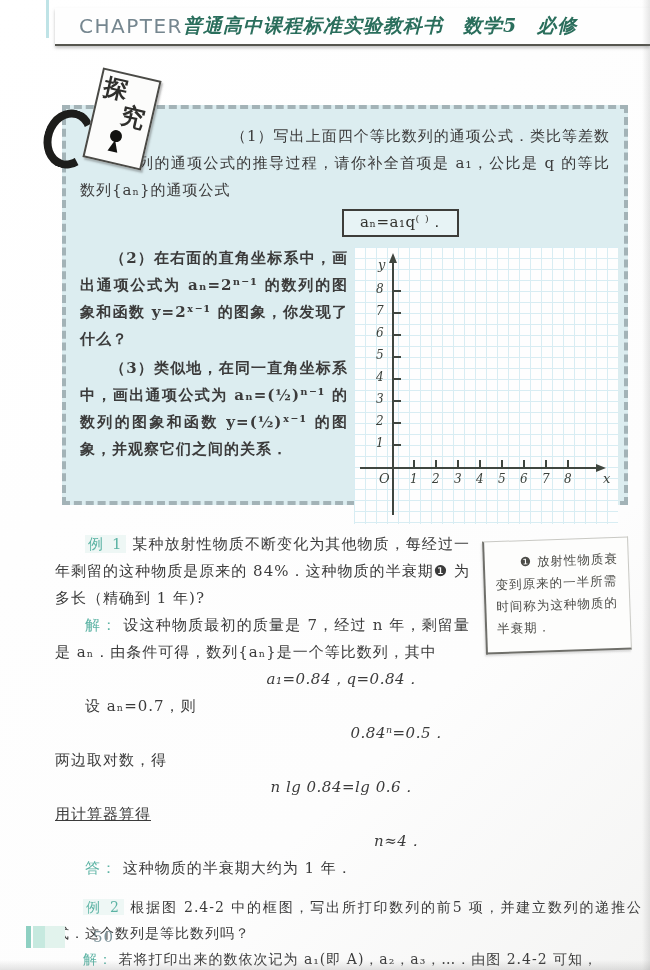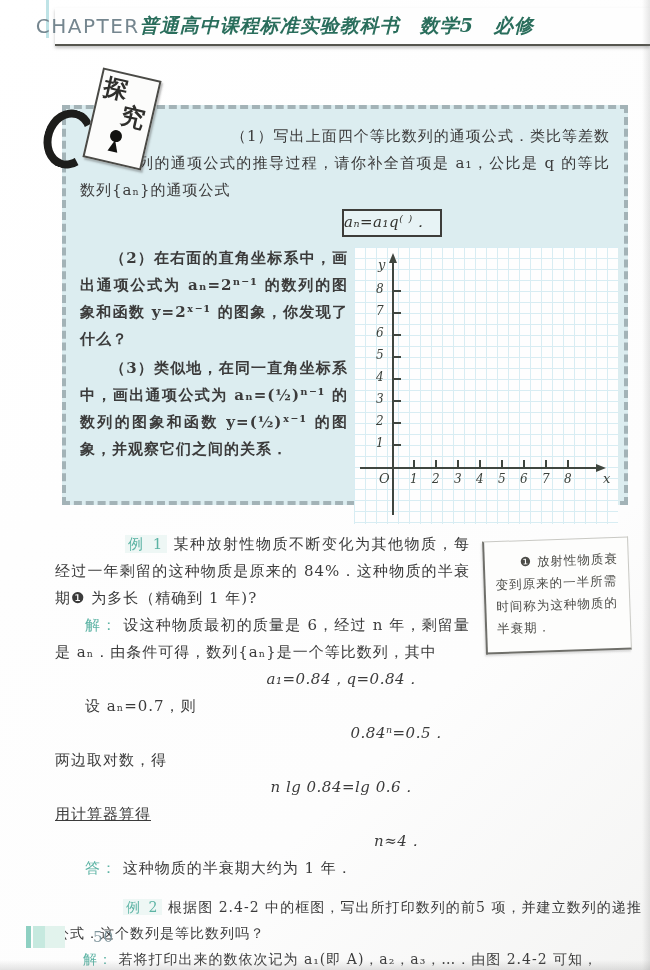--- a/index.html
+++ b/index.html
@@ -8,21 +8,21 @@
     background:linear-gradient(135deg,#ffffff 0%,#fdfdfd 70%,#f4f4f3 100%);
     overflow:hidden;
     font-family:"DejaVu Serif","Liberation Serif",serif;
     color:#3b3b3b;
   }
   
   .corner-tick{position:absolute;left:46px;top:0;width:3px;height:38px;background:#bfe3e6;}
   .header{
     position:absolute;left:55px;right:0;top:8px;height:36px;background:#fefefe;
     border-bottom:2px solid #56564f; box-shadow:0 2px 3px rgba(90,90,90,.35);
-    display:flex;align-items:center;justify-content:flex-end;
+    display:flex;align-items:center;justify-content:space-between;
   }
   .chapter-label{
     padding-left:24px;font-family:"DejaVu Sans","Liberation Sans",sans-serif;
     font-size:20px;letter-spacing:1.5px;color:#75868f;
   }
   .book-title{
     padding-right:116px;font-size:19px;font-weight:bold;font-style:italic;
     color:#2a6e5c;letter-spacing:1px;white-space:nowrap;
   }
   
@@ -41,21 +41,21 @@
   .kh-tri{position:absolute;left:21px;bottom:10px;width:0;height:0;
     border-left:5px solid transparent;border-right:5px solid transparent;border-bottom:12px solid #131311;}
   .icon-hook{
     position:absolute;left:-36px;top:-14px;width:34px;height:44px;border:8px solid #1d1d1b;
     border-radius:50% 50% 50% 50%;border-right-color:transparent;transform:rotate(18deg);
   }
   .explore-p{margin:0;font-size:15px;line-height:27px;letter-spacing:1px;text-align:justify;}
   .p1{ text-indent:6.2em; }
   .formula-box{
     display:inline-block;margin:5px 0 8px 262px;border:2px solid #3d3d3a;background:#e7f3f5;
-    padding:2px 12px 3px 0;font-size:15px;font-style:italic;letter-spacing:.5px;color:#33332f;
+    padding:2px 12px 3px 16px;font-size:15px;letter-spacing:.5px;color:#33332f;
   }
   .explore-cols{display:flex;clear:none;}
   .explore-left{width:268px;flex:0 0 268px;font-weight:bold;}
   .explore-left .explore-p{margin-bottom:2px;text-indent:2em;}
   
   .grid-panel{
     position:relative;flex:0 0 264px;width:264px;height:277px;margin-left:6px;margin-top:2px;
     background:
       repeating-linear-gradient(to right,#d8edf3 0 1px,transparent 1px 11px),
       repeating-linear-gradient(to bottom,#d8edf3 0 1px,transparent 1px 11px),
@@ -77,21 +77,21 @@
   .ex1{margin:26px 18px 0 55px;font-size:15px;line-height:27px;letter-spacing:1px;}
   .sidenote{
     float:right;width:146px;box-sizing:border-box;margin:8px 2px 8px 14px;padding:10px 9px 12px 10px;
     background:#fdfdfc;transform:rotate(-2deg);
     border-left:2px solid #6f6f6a;border-bottom:2px solid #6f6f6a;
     border-top:1px solid #c9c9c4;border-right:1px solid #c9c9c4;
     box-shadow:-1px 2px 2px rgba(120,120,120,.25);
     font-size:12.5px;line-height:22px;color:#4c4c48;text-indent:2em;letter-spacing:1px;
   }
   .ex-p{margin:0;text-indent:2em;text-align:justify;}
-  .ex-label{color:#5cb3a4;background:#eef7f5;padding:0 3px;letter-spacing:2px;margin-left:40px;}
+  .ex-label{color:#5cb3a4;background:#eef7f5;padding:0 3px;letter-spacing:2px;}
   .sol-label{color:#5cb3a4;letter-spacing:1px;}
   .eq{margin:0;text-align:center;font-style:italic;letter-spacing:.5px;}
   .eq-shift{margin-left:110px;}
   .ex2{margin:12px 8px 0 55px;font-size:14px;line-height:26px;letter-spacing:1px;}
   
   .footer{position:absolute;left:26px;bottom:22px;height:22px;display:flex;align-items:center;}
   .fb1{width:5px;height:22px;background:#8ed0c2;}
   .fb2{width:12px;height:22px;background:#c6e9df;margin-left:2px;}
   .fb3{width:20px;height:22px;background:#e2f3ed;}
   .page-number{margin-left:28px;font-size:15px;color:#7e949b;letter-spacing:1px;}
@@ -187,21 +187,21 @@
     <div class="ex1">
       <div class="sidenote">❶ 放射性物质衰变到原来的一半所需时间称为这种物质的半衰期．</div>
 
       <p class="ex-p">
         <span class="ex-label">例 1</span>
         <span>某种放射性物质不断变化为其他物质，每经过一年剩留的这种物质是原来的 84%．这种物质的半衰期❶ 为多长（精确到 1 年)?</span>
       </p>
 
       <p class="ex-p">
         <span class="sol-label">解：</span>
-        <span>设这种物质最初的质量是 6，经过 n 年，剩留量是 aₙ．由条件可得，数列{aₙ}是一个等比数列，其中</span>
+        <span>设这种物质最初的质量是 7，经过 n 年，剩留量是 aₙ．由条件可得，数列{aₙ}是一个等比数列，其中</span>
       </p>
 
       <p class="eq">a₁=0.84，q=0.84．</p>
       <p class="ex-p">设 aₙ=0.7，则</p>
       <p class="eq eq-shift">0.84ⁿ=0.5．</p>
       <p class="ex-p" style="text-indent:0;">两边取对数，得</p>
       <p class="eq">n lg 0.84=lg 0.6．</p>
       <p class="ex-p" style="text-indent:0;text-decoration:underline;">用计算器算得</p>
       <p class="eq eq-shift">n≈4．</p>
 

